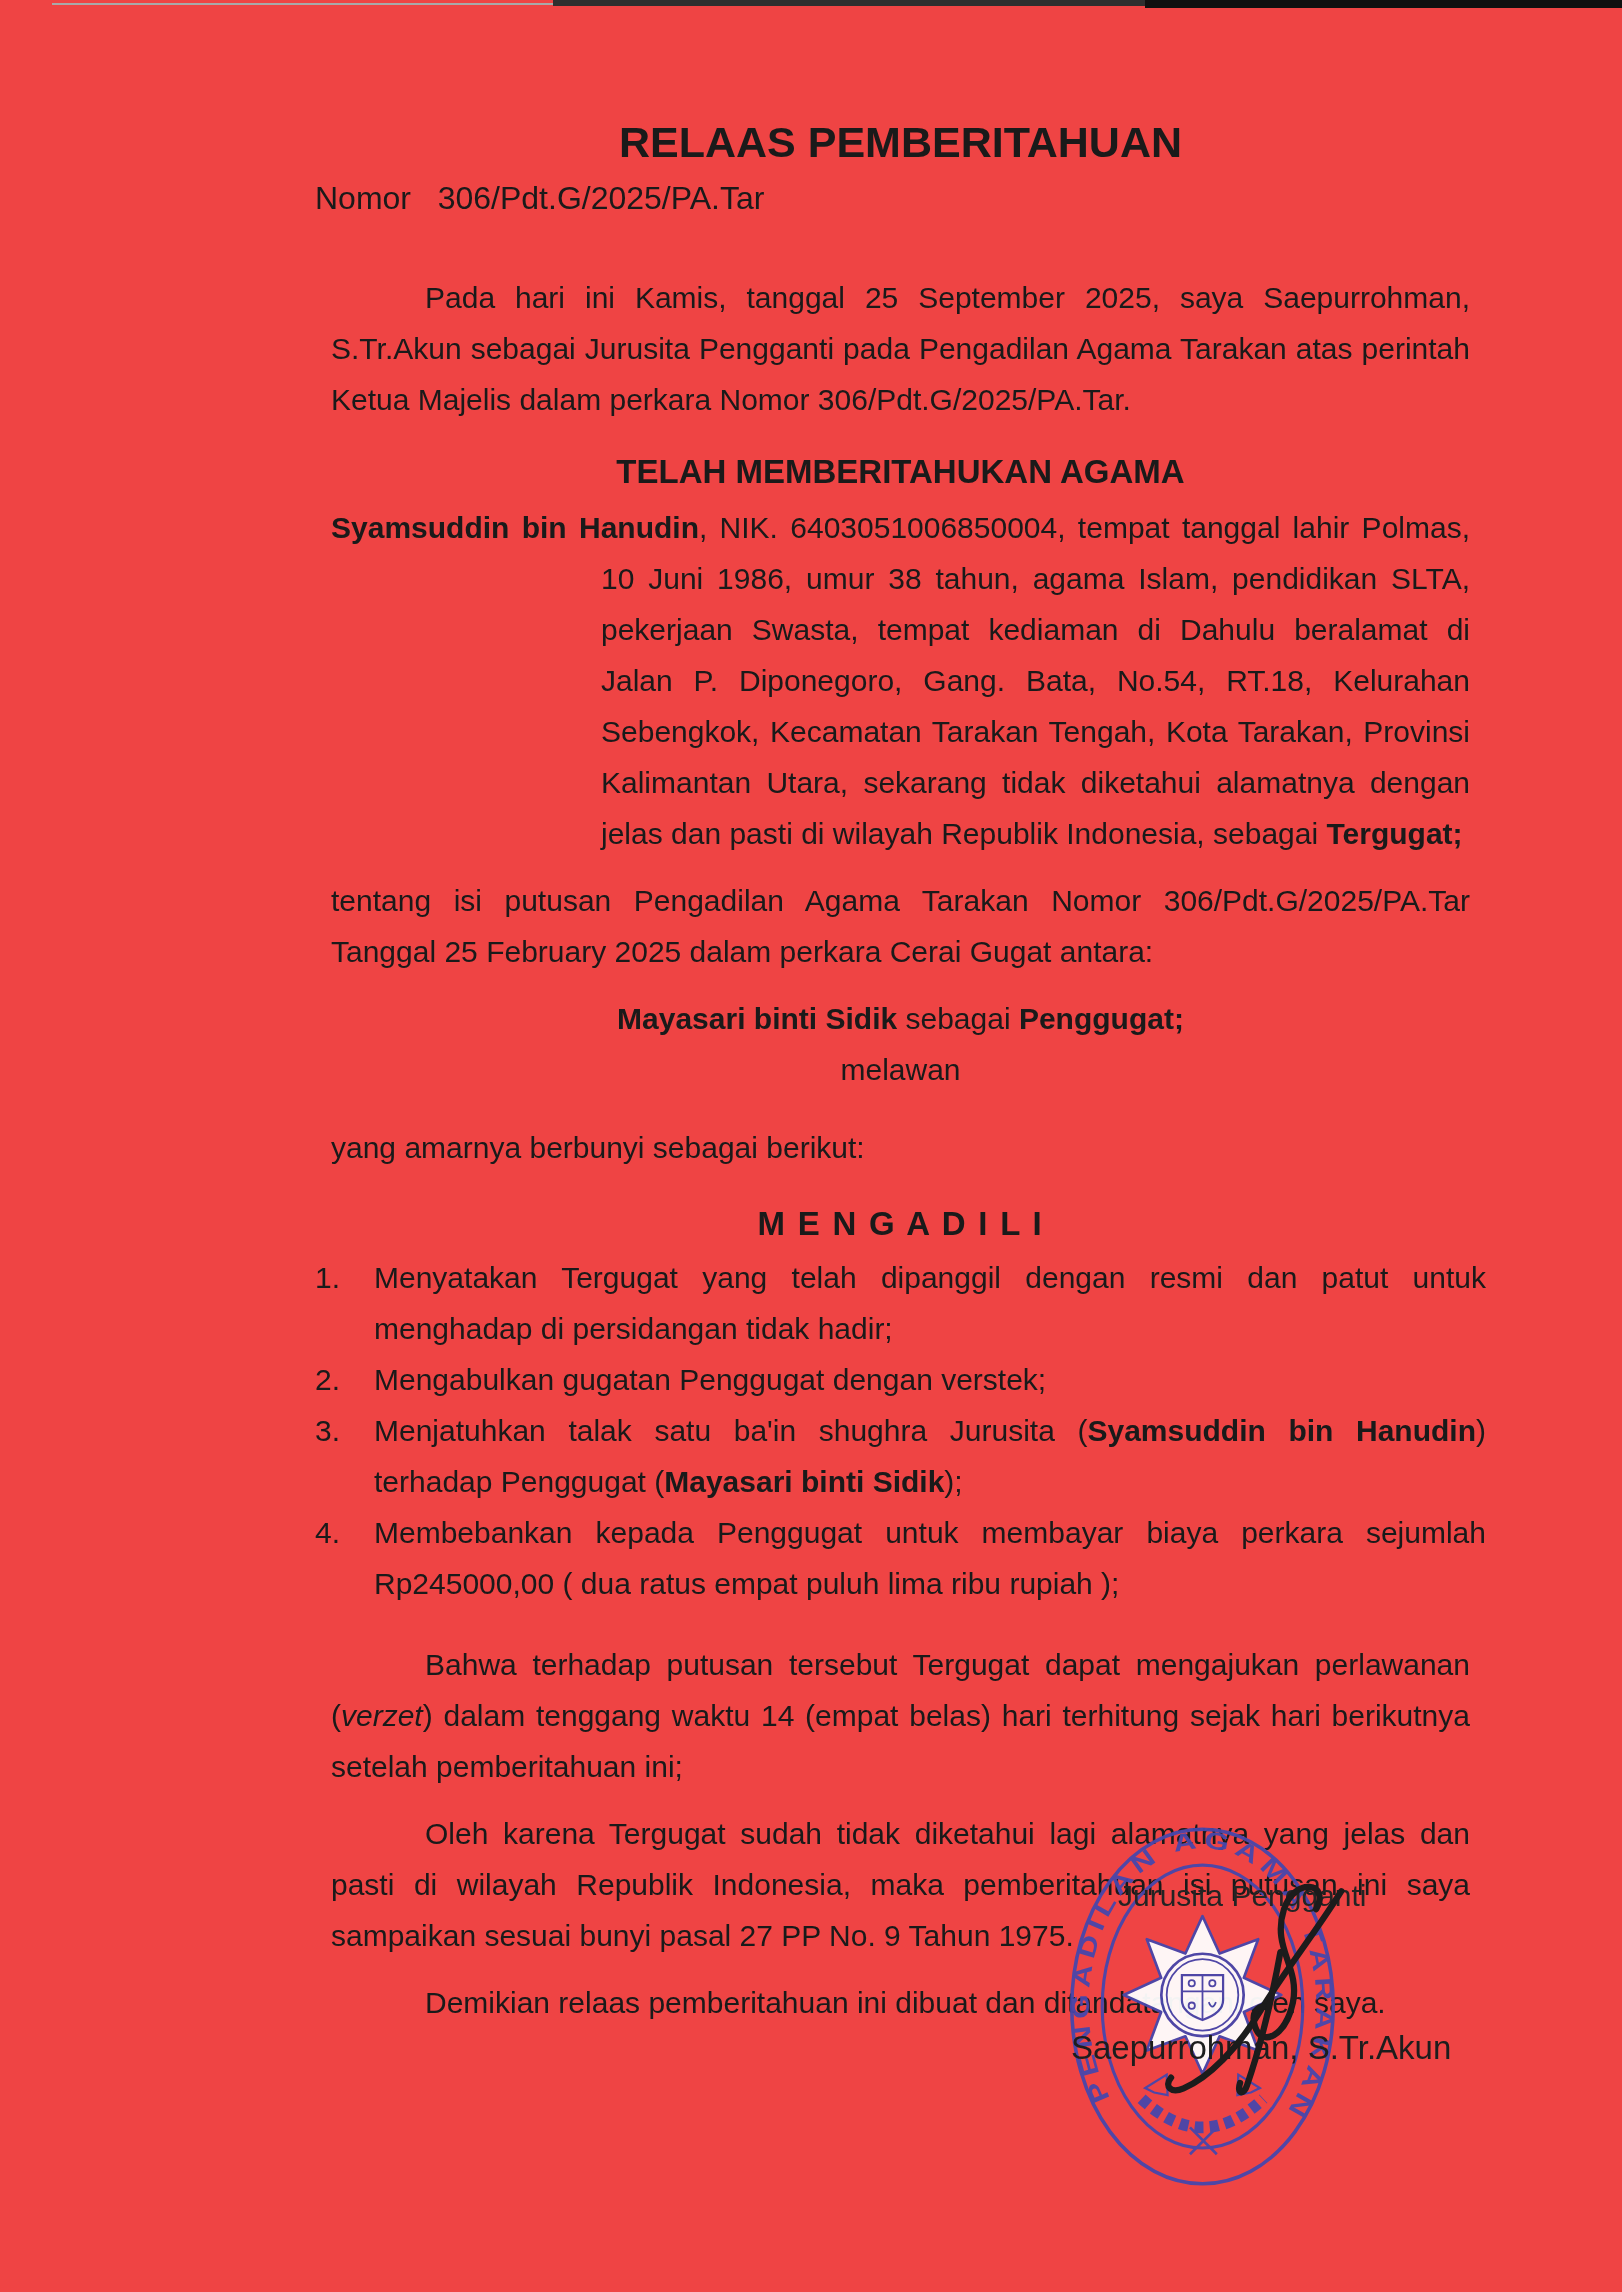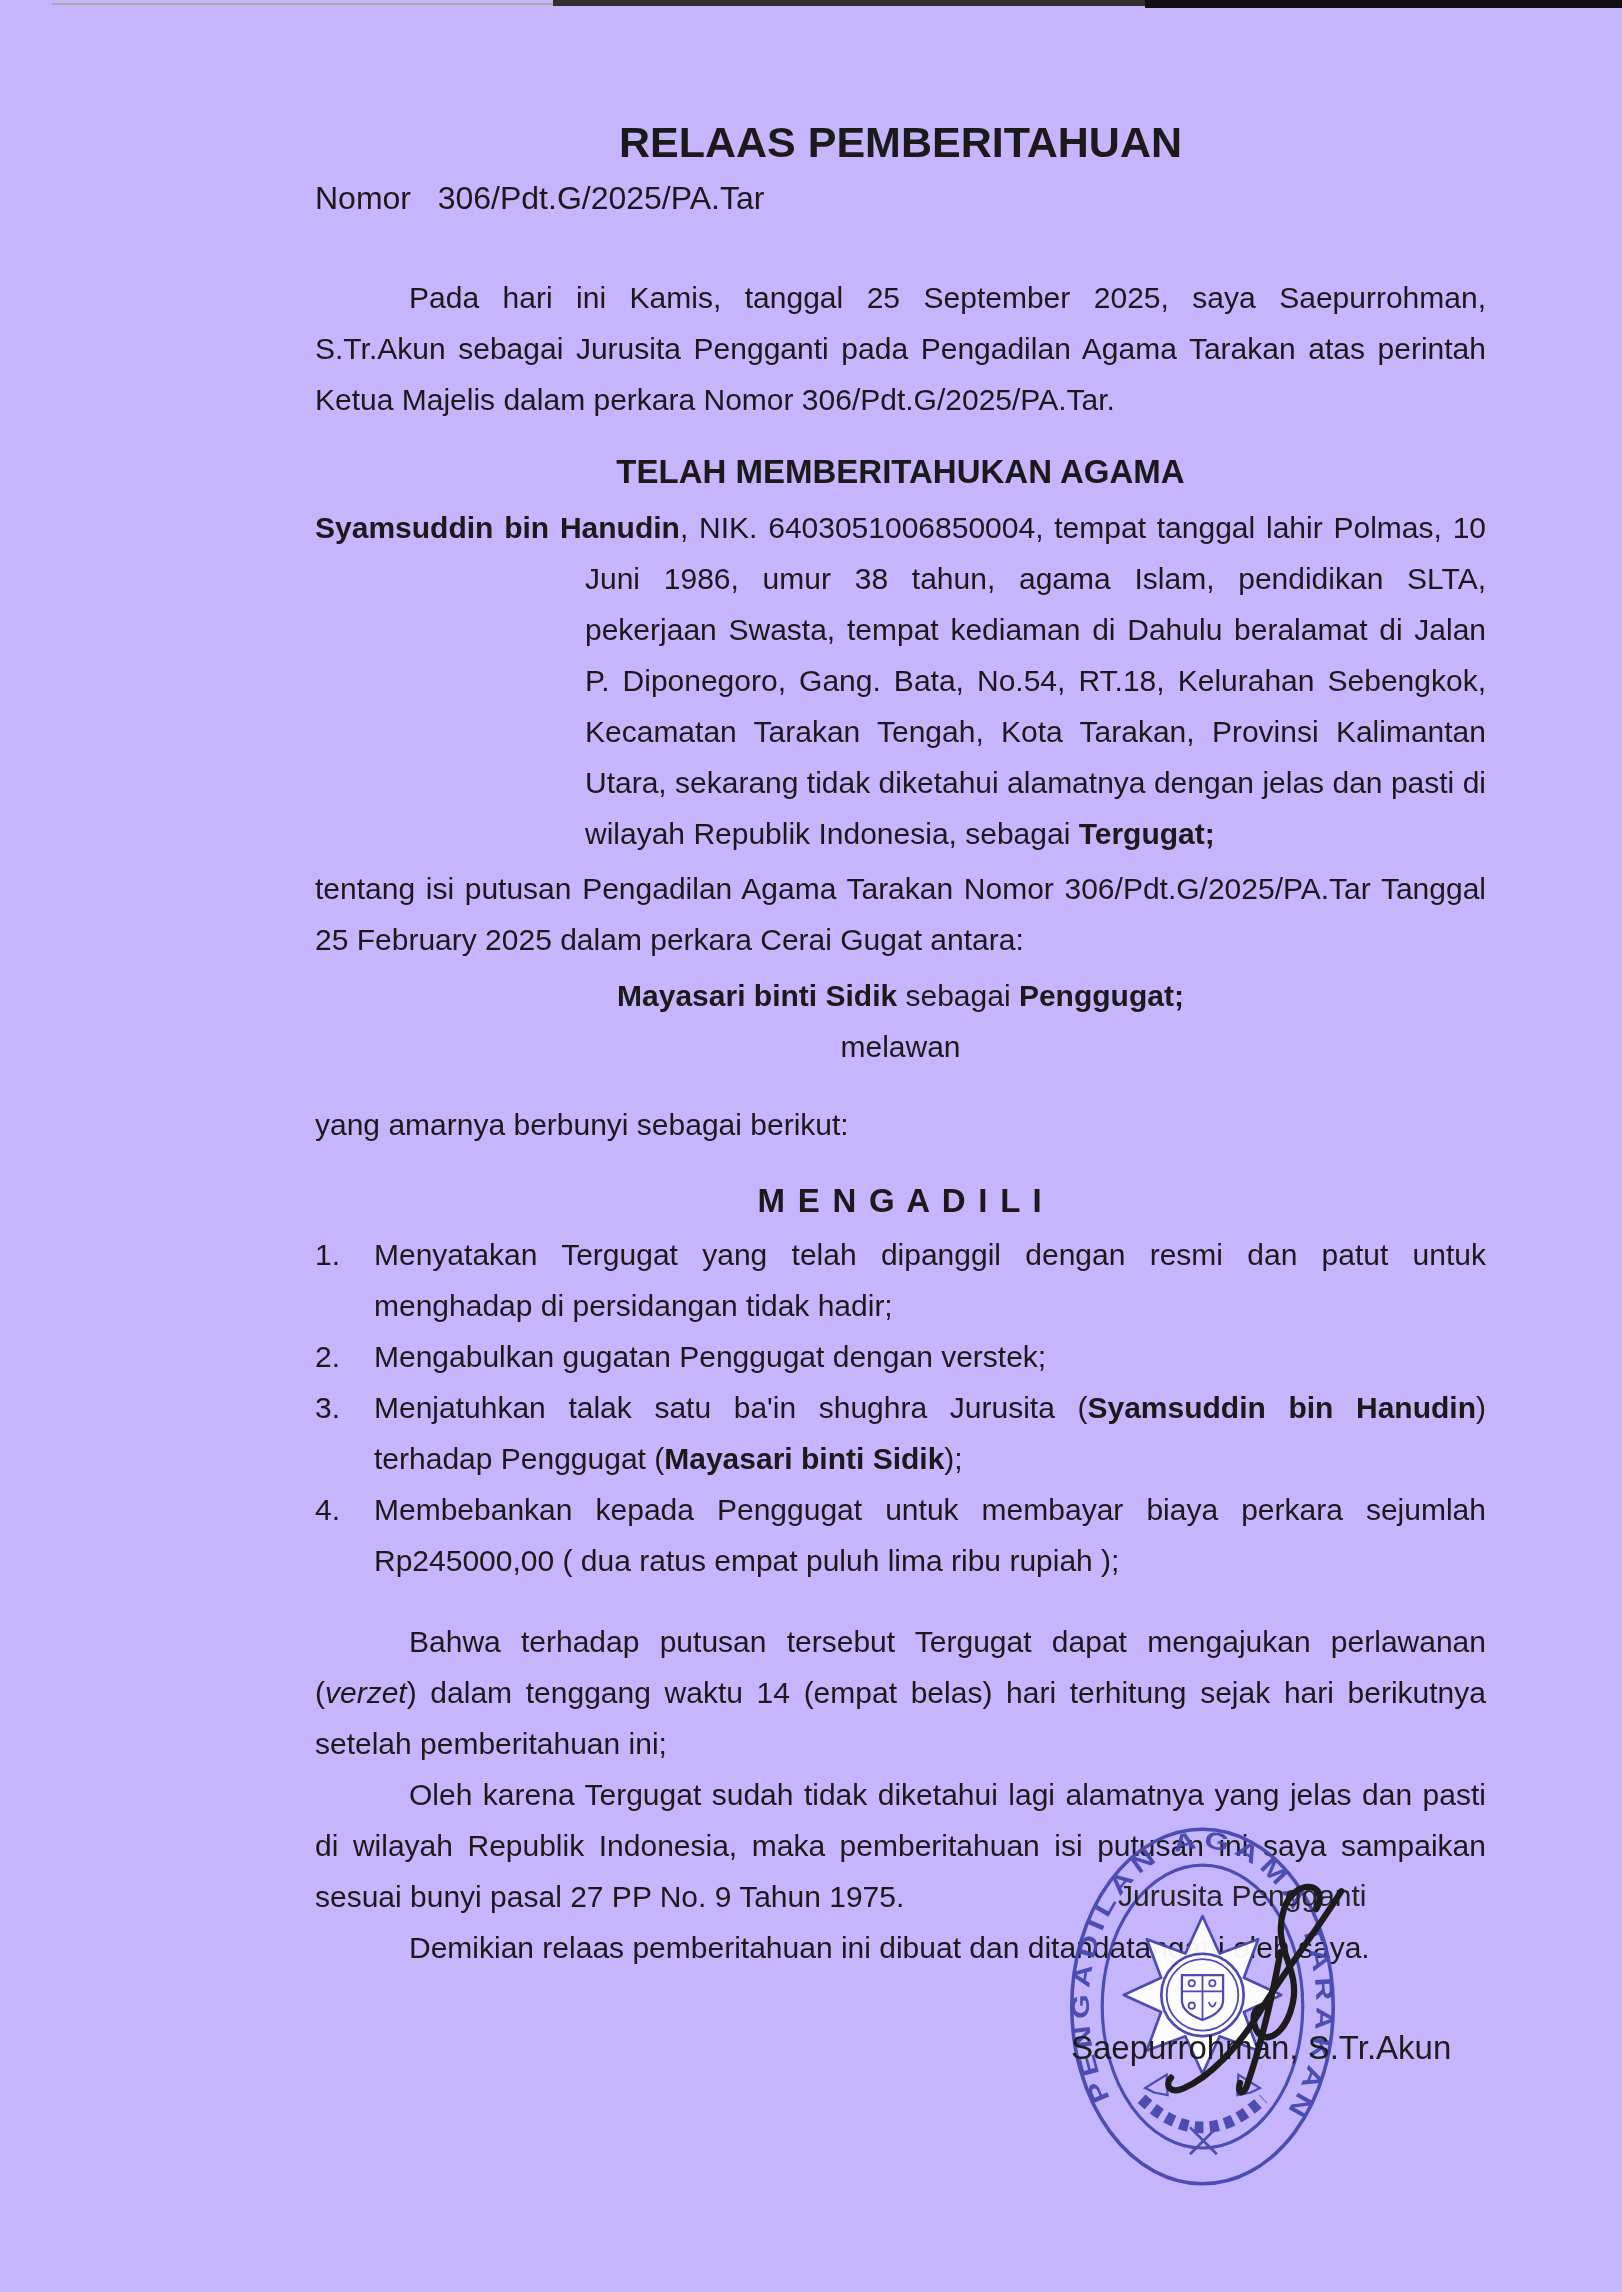--- a/index.html
+++ b/index.html
@@ -1,34 +1,34 @@
 <!DOCTYPE html>
 <html style="font-size:14.3px"><head>
 <meta charset="utf-8">
 <style>
   html,body { margin:0; padding:0; background:#ffffff; }
   .page {
     position:relative;
     width:1623px; height:2293px;
-    background:#c4b5fd;
+    background:#ef4444;
     font-family:"Liberation Sans", sans-serif;
     color:#1a1a1a;
     overflow:hidden;
   }
   .scan-line-light { position:absolute; top:2.7px; left:52px; width:506px; height:2.7px; background:#a9a9a9; }
   .scan-line-dark  { position:absolute; top:0;   left:553px; width:1069px; height:6.3px; background:#2f2f2f; }
   .scan-line-darker{ position:absolute; top:0;   left:1145px; width:478px; height:8px; background:#101010; }
 
   .content {
     position:absolute; left:315px; top:0; width:1171px;
     font-size:30px; line-height:51px;
   }
   .title { margin-top:118px; text-align:center; font-weight:bold; font-size:43px; line-height:48px; }
   .nomor { margin-top:12.5px; font-size:32px; line-height:39px; white-space:pre; }
-  p { margin:0; }
+  p { margin:16px; }
   .justify { text-align:justify; }
   .p1 { margin-top:54px; text-indent:94px; }
   .h-kepada { margin-top:21.5px; text-align:center; font-weight:bold; font-size:33px; }
   .party { margin-top:4.5px; padding-left:270px; text-indent:-270px; }
   .p2 { margin-top:4.5px; }
   .center-line { text-align:center; }
   .versus { margin-top:4.5px; }
   .p3 { margin-top:27px; }
   .h-mengadili { margin-top:25px; text-align:center; font-weight:bold; font-size:33px; letter-spacing:1.8px; }
   .rulings { margin:3.6px 0 0 0; padding:0; list-style:none; }

